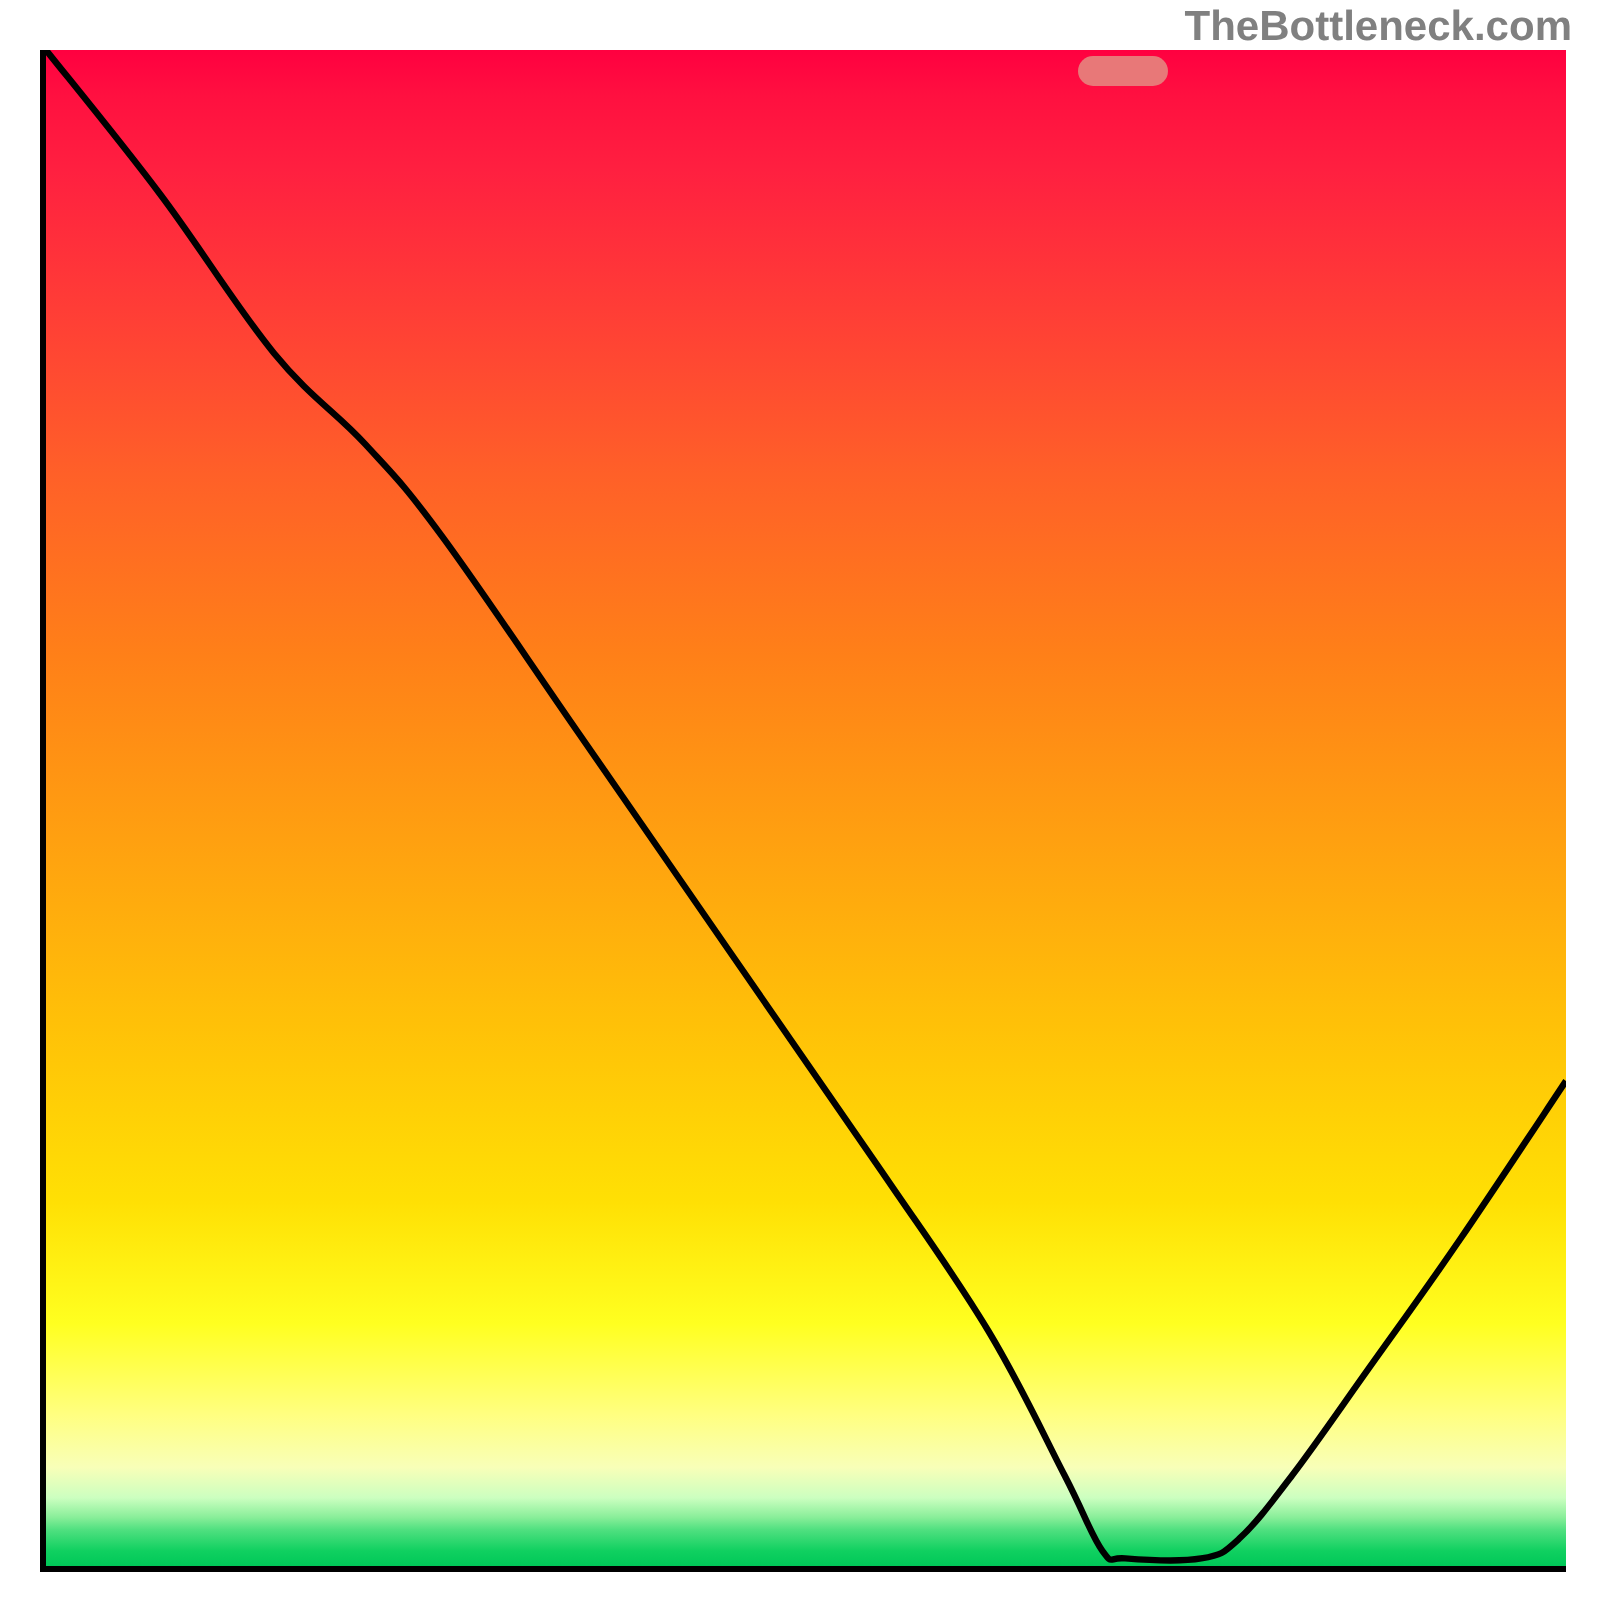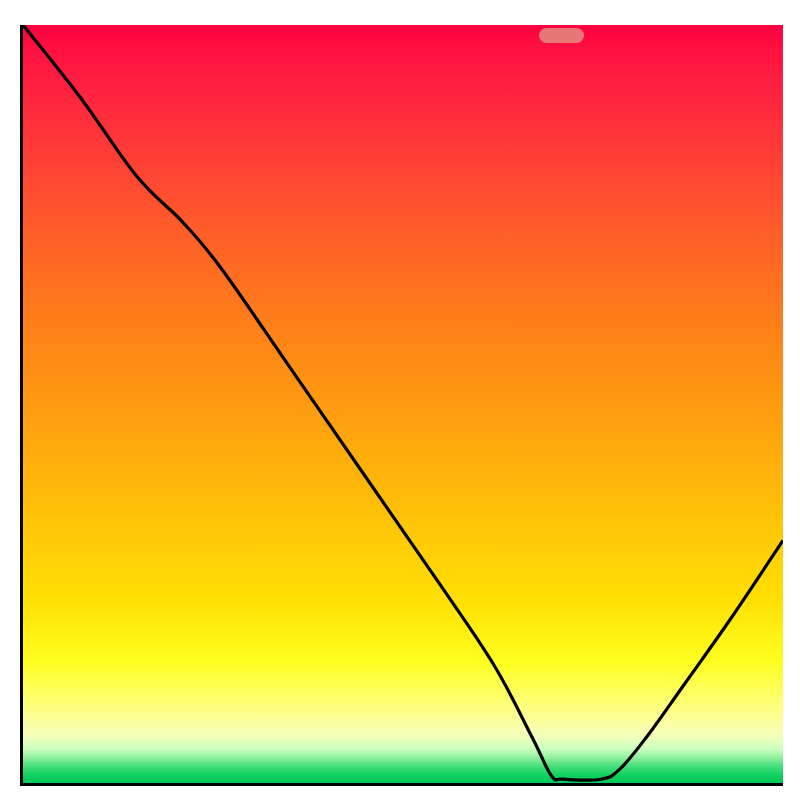--- a/index.html
+++ b/index.html
@@ -76,20 +76,21 @@
     font-size: 21px;
     font-weight: bold;
     color: #808080;
     z-index: 5;
   }
 </style>
 </head>
 <body>
 
 <div class="chart-container">
+  <div class="attribution">TheBottleneck.com</div>
   <div class="plot-area">
     <div class="gradient-bg"></div>
     <svg class="curve-svg" viewBox="0 0 760 758" preserveAspectRatio="none">
       <path id="curve-path" d="M 0 0 C 10.26 12.96, 36.48 44.72, 57.00 72.01 C 77.52 99.30, 95.53 129.09, 114.00 151.60 C 132.47 174.11, 144.55 180.71, 159.60 197.08 C 174.65 213.45, 178.45 216.64, 197.60 242.56 C 216.75 268.48, 240.01 303.58, 266.00 341.10 C 291.99 378.62, 314.64 411.44, 342.00 451.01 C 369.36 490.58, 394.74 526.81, 418.00 560.92 C 441.26 595.03, 454.78 613.22, 471.20 640.51 C 487.62 667.80, 498.94 692.74, 509.20 712.52 C 519.46 732.30, 522.73 742.92, 528.20 750.42 C 533.67 757.92, 530.71 753.53, 539.60 754.21 C 548.49 754.89, 567.34 755.98, 577.60 754.21 C 587.86 752.44, 588.39 751.86, 596.60 744.36 C 604.81 736.85, 611.57 727.80, 623.20 712.52 C 634.83 697.24, 646.15 680.61, 661.20 659.46 C 676.25 638.31, 689.02 620.95, 706.80 595.03 C 724.58 569.11, 750.42 529.77, 760.00 515.44" fill="none" stroke="#000" stroke-width="3.2"></path>
     </svg>
     <div class="marker" id="marker" style="left: 515.58px; top: 3.112px;"></div>
   </div>
 </div>
 
 </body></html>

